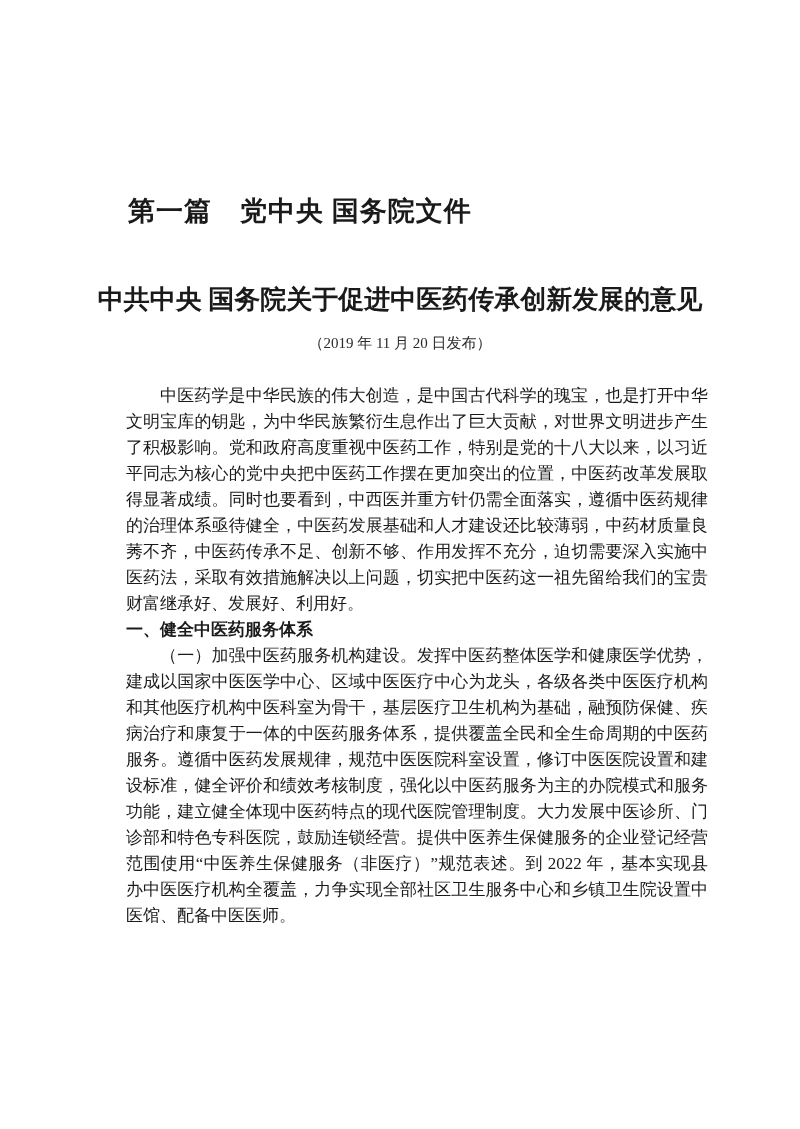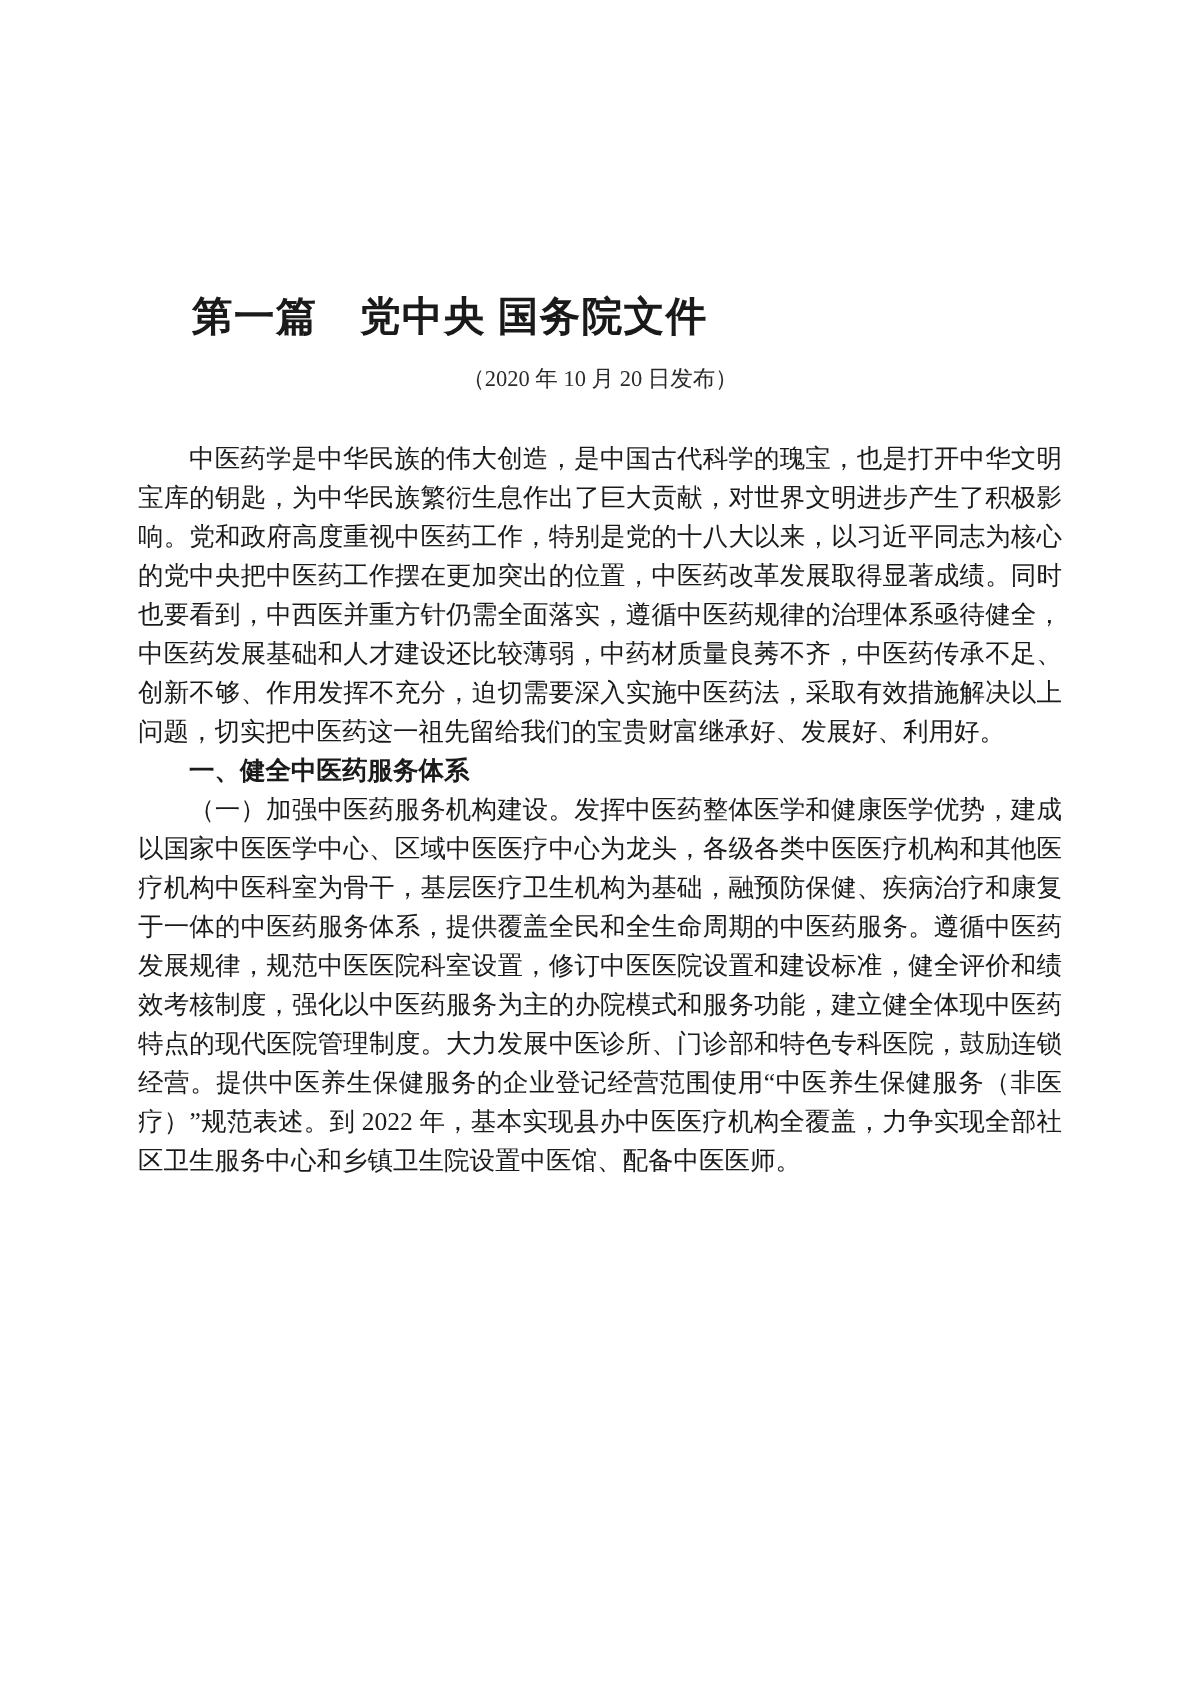--- a/index.html
+++ b/index.html
@@ -46,39 +46,41 @@
   .body-block {
     margin-top: 29px;
   }
   .body-block p {
     font-size: 17px;
     line-height: 26px;
     text-align: justify;
     text-indent: 2em;
     word-break: break-all;
     color: #1a1a1a;
+    margin-left: 34px;
   }
   .body-block h3 {
     font-size: 17px;
     line-height: 26px;
     font-weight: bold;
     text-indent: 2em;
     font-family: "Liberation Sans", "DejaVu Sans", sans-serif;
     color: #1a1a1a;
   }
 </style>
 </head>
 <body>
 
 <div class="page">
   <div class="content">
     <h1 class="section-title">第一篇　党中央 国务院文件</h1>
 
+    <h2 class="doc-title">中共中央 国务院关于促进中医药传承创新发展的意见</h2>
 
-    <div class="pub-date">（2020 年 10 月 20 日发布）</div>
+    <div class="pub-date">（2019 年 11 月 20 日发布）</div>
 
     <div class="body-block">
       <p>中医药学是中华民族的伟大创造，是中国古代科学的瑰宝，也是打开中华文明宝库的钥匙，为中华民族繁衍生息作出了巨大贡献，对世界文明进步产生了积极影响。党和政府高度重视中医药工作，特别是党的十八大以来，以习近平同志为核心的党中央把中医药工作摆在更加突出的位置，中医药改革发展取得显著成绩。同时也要看到，中西医并重方针仍需全面落实，遵循中医药规律的治理体系亟待健全，中医药发展基础和人才建设还比较薄弱，中药材质量良莠不齐，中医药传承不足、创新不够、作用发挥不充分，迫切需要深入实施中医药法，采取有效措施解决以上问题，切实把中医药这一祖先留给我们的宝贵财富继承好、发展好、利用好。</p>
       <h3>一、健全中医药服务体系</h3>
       <p>（一）加强中医药服务机构建设。发挥中医药整体医学和健康医学优势，建成以国家中医医学中心、区域中医医疗中心为龙头，各级各类中医医疗机构和其他医疗机构中医科室为骨干，基层医疗卫生机构为基础，融预防保健、疾病治疗和康复于一体的中医药服务体系，提供覆盖全民和全生命周期的中医药服务。遵循中医药发展规律，规范中医医院科室设置，修订中医医院设置和建设标准，健全评价和绩效考核制度，强化以中医药服务为主的办院模式和服务功能，建立健全体现中医药特点的现代医院管理制度。大力发展中医诊所、门诊部和特色专科医院，鼓励连锁经营。提供中医养生保健服务的企业登记经营范围使用“中医养生保健服务（非医疗）”规范表述。到 2022 年，基本实现县办中医医疗机构全覆盖，力争实现全部社区卫生服务中心和乡镇卫生院设置中医馆、配备中医医师。</p>
     </div>
   </div>
 </div>
 
 </body></html>

